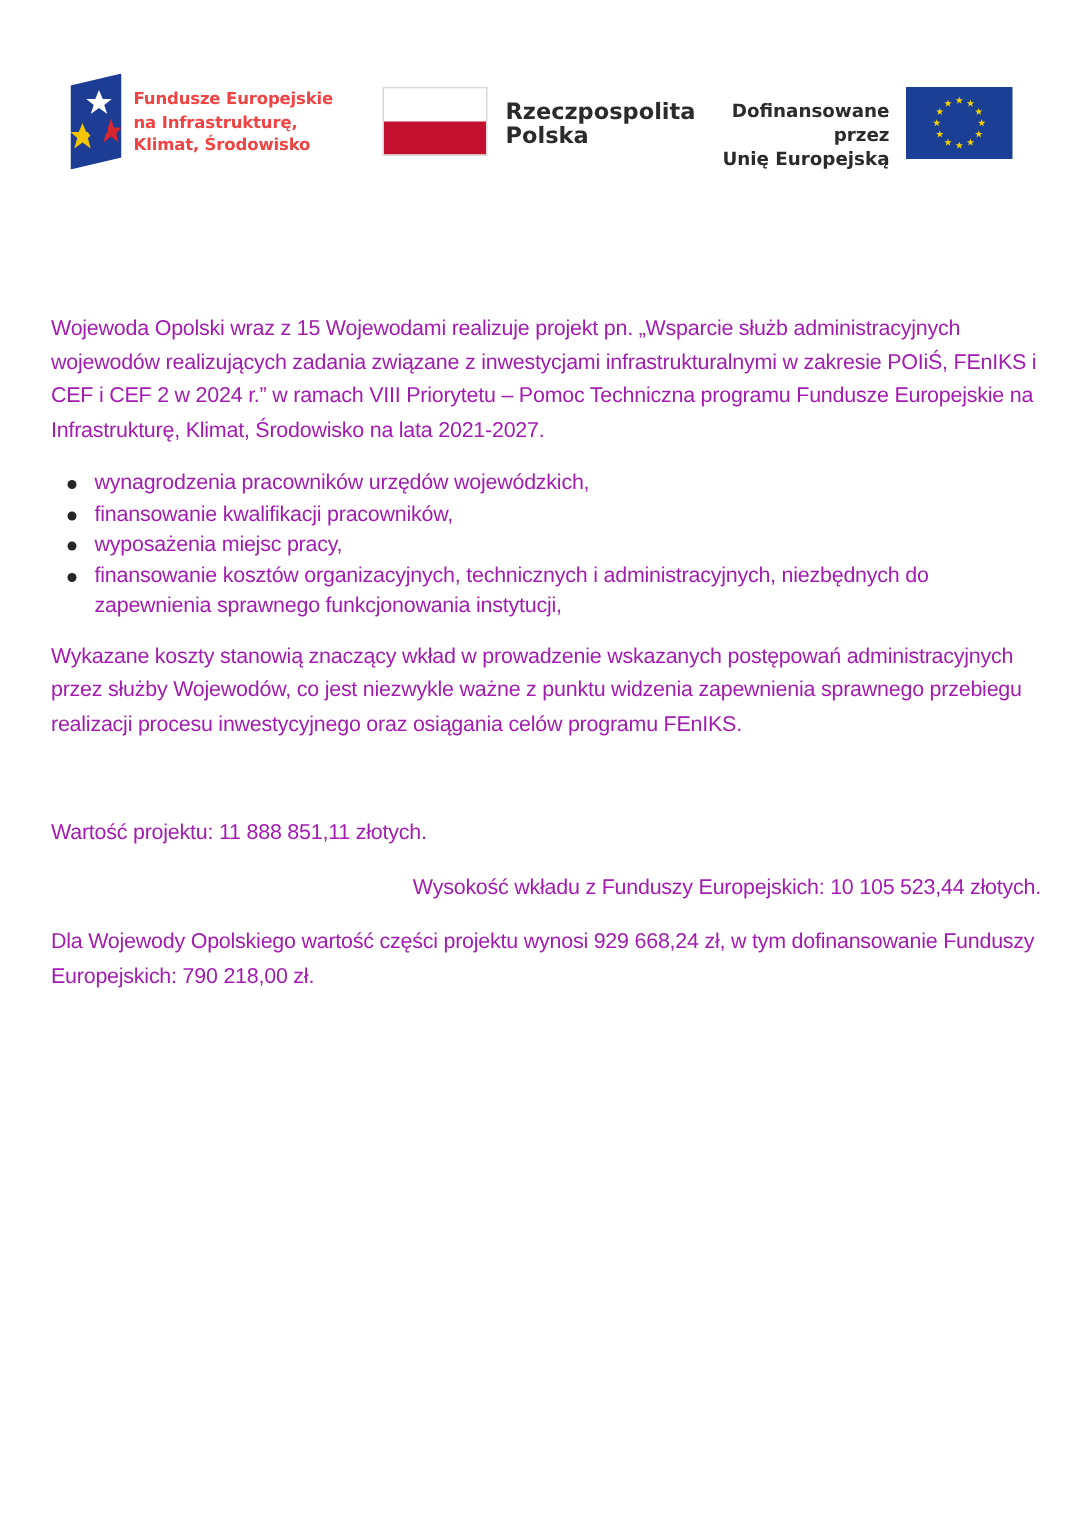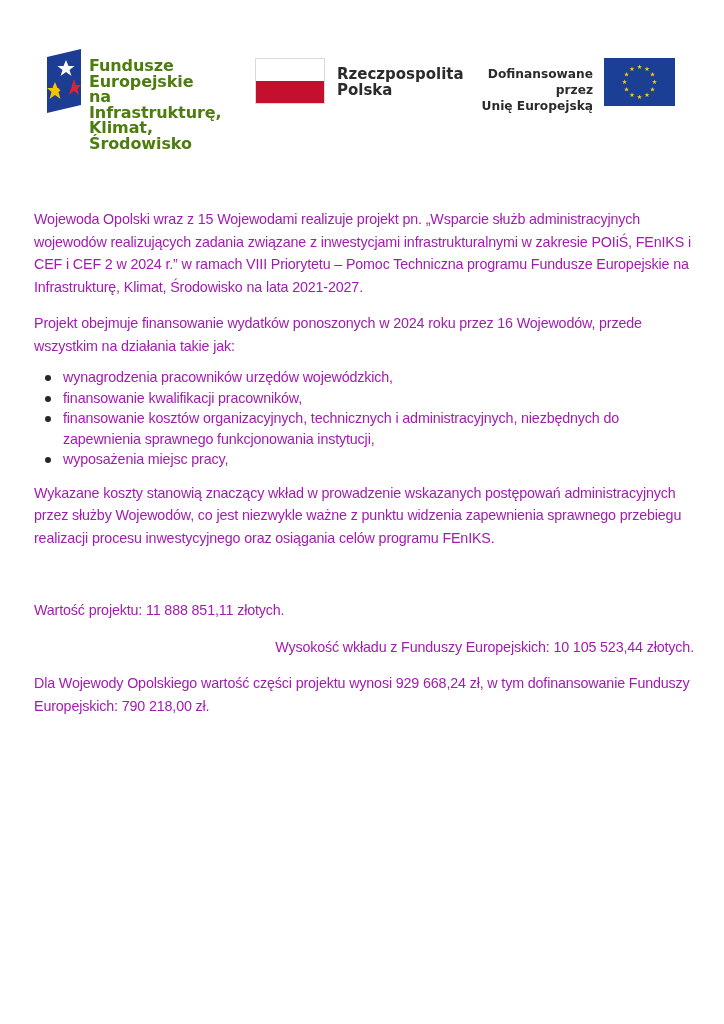--- a/index.html
+++ b/index.html
@@ -32,24 +32,24 @@
     .fe-logo svg {
       position: absolute;
       left: 0;
       top: 0;
     }
     .fe-text {
       position: absolute;
       left: 42px;
       top: 9px;
       font-family: "DejaVu Sans", sans-serif;
-      font-size: 16px;
+      font-size: 11px;
       line-height: 15.5px;
       font-weight: bold;
-      color: #4d7c0f;
+      color: #ef4444;
       white-space: pre-line;
       letter-spacing: -0.1px;
     }
     .pl-logo {
       position: absolute;
       left: 255px;
       top: 58px;
       width: 190px;
       height: 50px;
     }
@@ -184,24 +184,23 @@
           <polygon points="20.50,21.40 21.11,23.16 22.97,23.20 21.49,24.32 22.03,26.10 20.50,25.04 18.97,26.10 19.51,24.32 18.03,23.20 19.89,23.16" fill="#f5d100"></polygon>
           <polygon points="22.51,13.90 23.12,15.66 24.98,15.70 23.50,16.82 24.04,18.60 22.51,17.54 20.98,18.60 21.52,16.82 20.04,15.70 21.90,15.66" fill="#f5d100"></polygon>
           <polygon points="28.00,8.41 28.61,10.17 30.47,10.21 28.99,11.33 29.53,13.11 28.00,12.05 26.47,13.11 27.01,11.33 25.53,10.21 27.39,10.17" fill="#f5d100"></polygon>
         </svg>
     </div>
   </div>
 </div>
 
 <div class="content">
   <p class="p1">Wojewoda Opolski wraz z 15 Wojewodami realizuje projekt pn. „Wsparcie służb administracyjnych wojewodów realizujących zadania związane z inwestycjami infrastrukturalnymi w zakresie POIiŚ, FEnIKS i CEF i CEF 2 w 2024 r.” w ramach VIII Priorytetu – Pomoc Techniczna programu Fundusze Europejskie na Infrastrukturę, Klimat, Środowisko na lata 2021-2027.</p>
-  <p class="p2">Projekt obejmuje finansowanie wydatków ponoszonych w 2024 roku przez 16 Wojewodów, przede wszystkim na działania takie jak:</p>
   <ul class="bullets">
     <li><span class="dot"></span><span>wynagrodzenia pracowników urzędów wojewódzkich,</span></li>
     <li><span class="dot"></span><span>finansowanie kwalifikacji pracowników,</span></li>
+    <li><span class="dot"></span><span>wyposażenia miejsc pracy,</span></li>
     <li><span class="dot"></span><span>finansowanie kosztów organizacyjnych, technicznych i administracyjnych, niezbędnych do zapewnienia sprawnego funkcjonowania instytucji,</span></li>
-    <li><span class="dot"></span><span>wyposażenia miejsc pracy,</span></li>
   </ul>
   <p class="p3">Wykazane koszty stanowią znaczący wkład w prowadzenie wskazanych postępowań administracyjnych przez służby Wojewodów, co jest niezwykle ważne z punktu widzenia zapewnienia sprawnego przebiegu realizacji procesu inwestycyjnego oraz osiągania celów programu FEnIKS.</p>
   <p class="p4">Wartość projektu: 11 888 851,11 złotych.</p>
   <p class="p5">Wysokość wkładu z Funduszy Europejskich: 10 105 523,44 złotych.</p>
   <p>Dla Wojewody Opolskiego wartość części projektu wynosi 929 668,24 zł, w tym dofinansowanie Funduszy Europejskich: 790 218,00 zł.</p>
 </div>
 
 </body></html>

